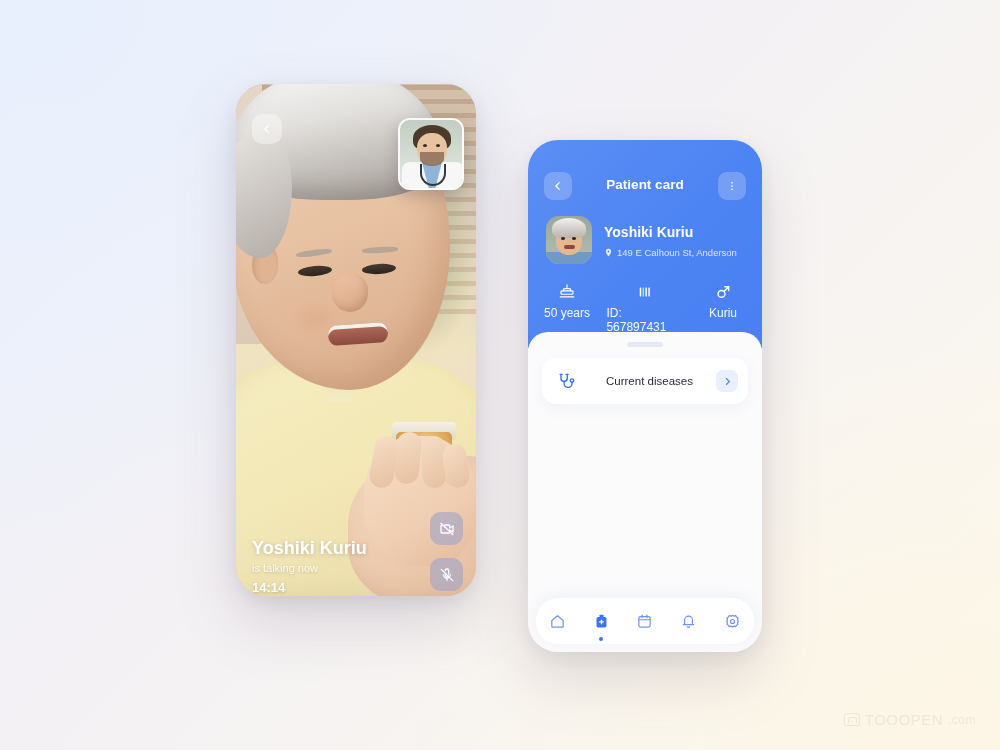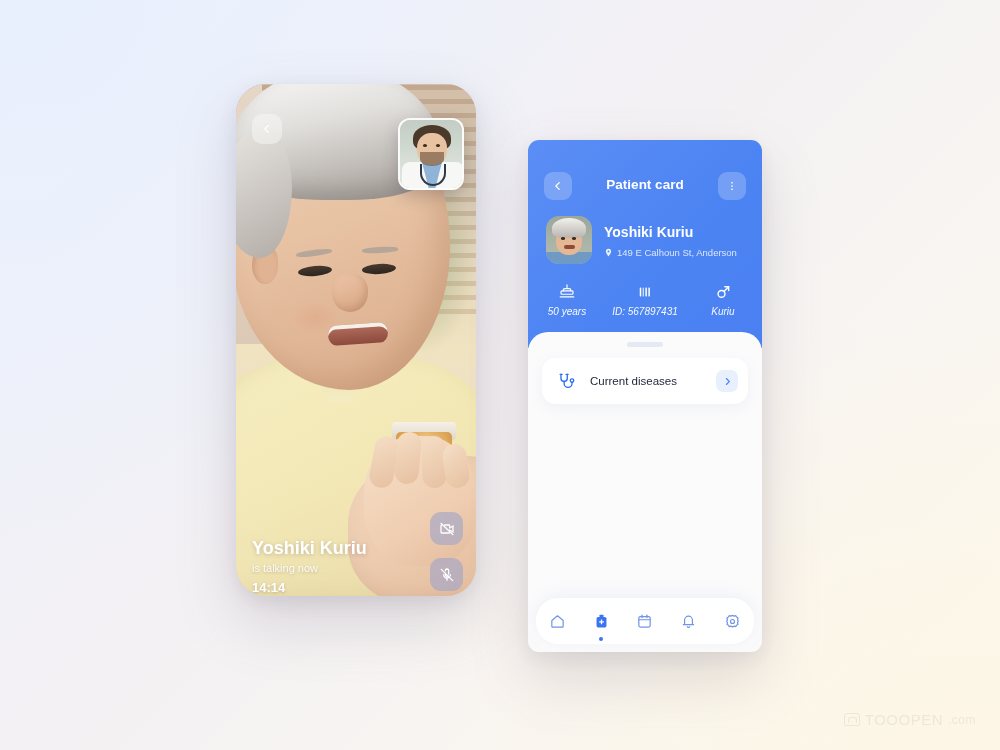--- a/index.html
+++ b/index.html
@@ -216,21 +216,21 @@
     display:flex;align-items:center;justify-content:center;
     backdrop-filter:blur(8px);
   }
   .sq-right{ background:rgba(150,160,205,.55); right:13px; }
   .sq-cam{ top:428px; }
   .sq-mic{ top:474px; }
 
   
   .phone-card{
     position:absolute; left:528px; top:140px; width:234px; height:512px;
-    border-radius:11px; overflow:hidden;
+    border-radius:30px; overflow:hidden;
     background:#fafafa;
     box-shadow: 0 26px 60px rgba(110,100,120,.20), 0 6px 18px rgba(110,100,120,.10);
   }
   .card-header{
     position:absolute; left:0; top:0; width:100%; height:208px;
     background:linear-gradient(135deg,#5b8ef5 0%, #4d84f3 55%, #4a80f2 100%);
   }
   .hdr-back, .hdr-more{
     position:absolute; top:32px; width:28px;height:28px;border-radius:9px;
     background:rgba(255,255,255,.22);
@@ -258,39 +258,39 @@
   }
   .pt-addr{
     position:absolute; left:76px; top:107px; display:flex; align-items:center; gap:4px;
     color:rgba(255,255,255,.80); font-size:9.5px;
   }
   .stats{
     position:absolute; left:0; top:143px; width:100%;
     display:flex; justify-content:space-around; align-items:flex-start;
   }
   .stat{ display:flex; flex-direction:column; align-items:center; gap:5px; width:33%; }
-  .stat .sv{ color:rgba(255,255,255,.95); font-size:10px;font-style:italic; }
+  .stat .sv{ color:rgba(255,255,255,.95); font-size:12px; }
 
   .sheet{
     position:absolute; left:0; top:192px; width:100%; bottom:0;
     background:#fbfbfc; border-radius:20px 20px 30px 30px;
   }
   .grabber{
     position:absolute; left:50%; top:10px; transform:translateX(-50%);
     width:36px;height:5px;border-radius:3px;background:#e4e9f3;
   }
   .list{ position:absolute; left:14px; right:14px; top:26px; }
   .row{
     display:flex; align-items:center; height:46px;
     background:#fff; border-radius:14px; margin-bottom:13px;
     box-shadow:0 4px 14px rgba(120,135,175,.09);
     padding:0 10px 0 12px;
   }
   .row .ricon{ width:24px;height:24px;display:flex;align-items:center;justify-content:center;flex:0 0 24px;}
-  .row .rlabel{ flex:1; margin-left:12px; font-size:11.5px; color:#252b3d; font-weight:500;}
+  .row .rlabel{ flex:1; margin-left:28px; font-size:11.5px; color:#252b3d; font-weight:500;}
   .row .rchev{
     width:22px;height:22px;border-radius:7px;background:#e9f0fd;
     display:flex;align-items:center;justify-content:center;flex:0 0 22px;
   }
 
   .tabbar{
     position:absolute; left:8px; right:8px; bottom:8px; height:46px;
     background:#fff; border-radius:22px;
     box-shadow:0 -2px 16px rgba(120,135,175,.10);
     display:flex; align-items:center; justify-content:space-around;

